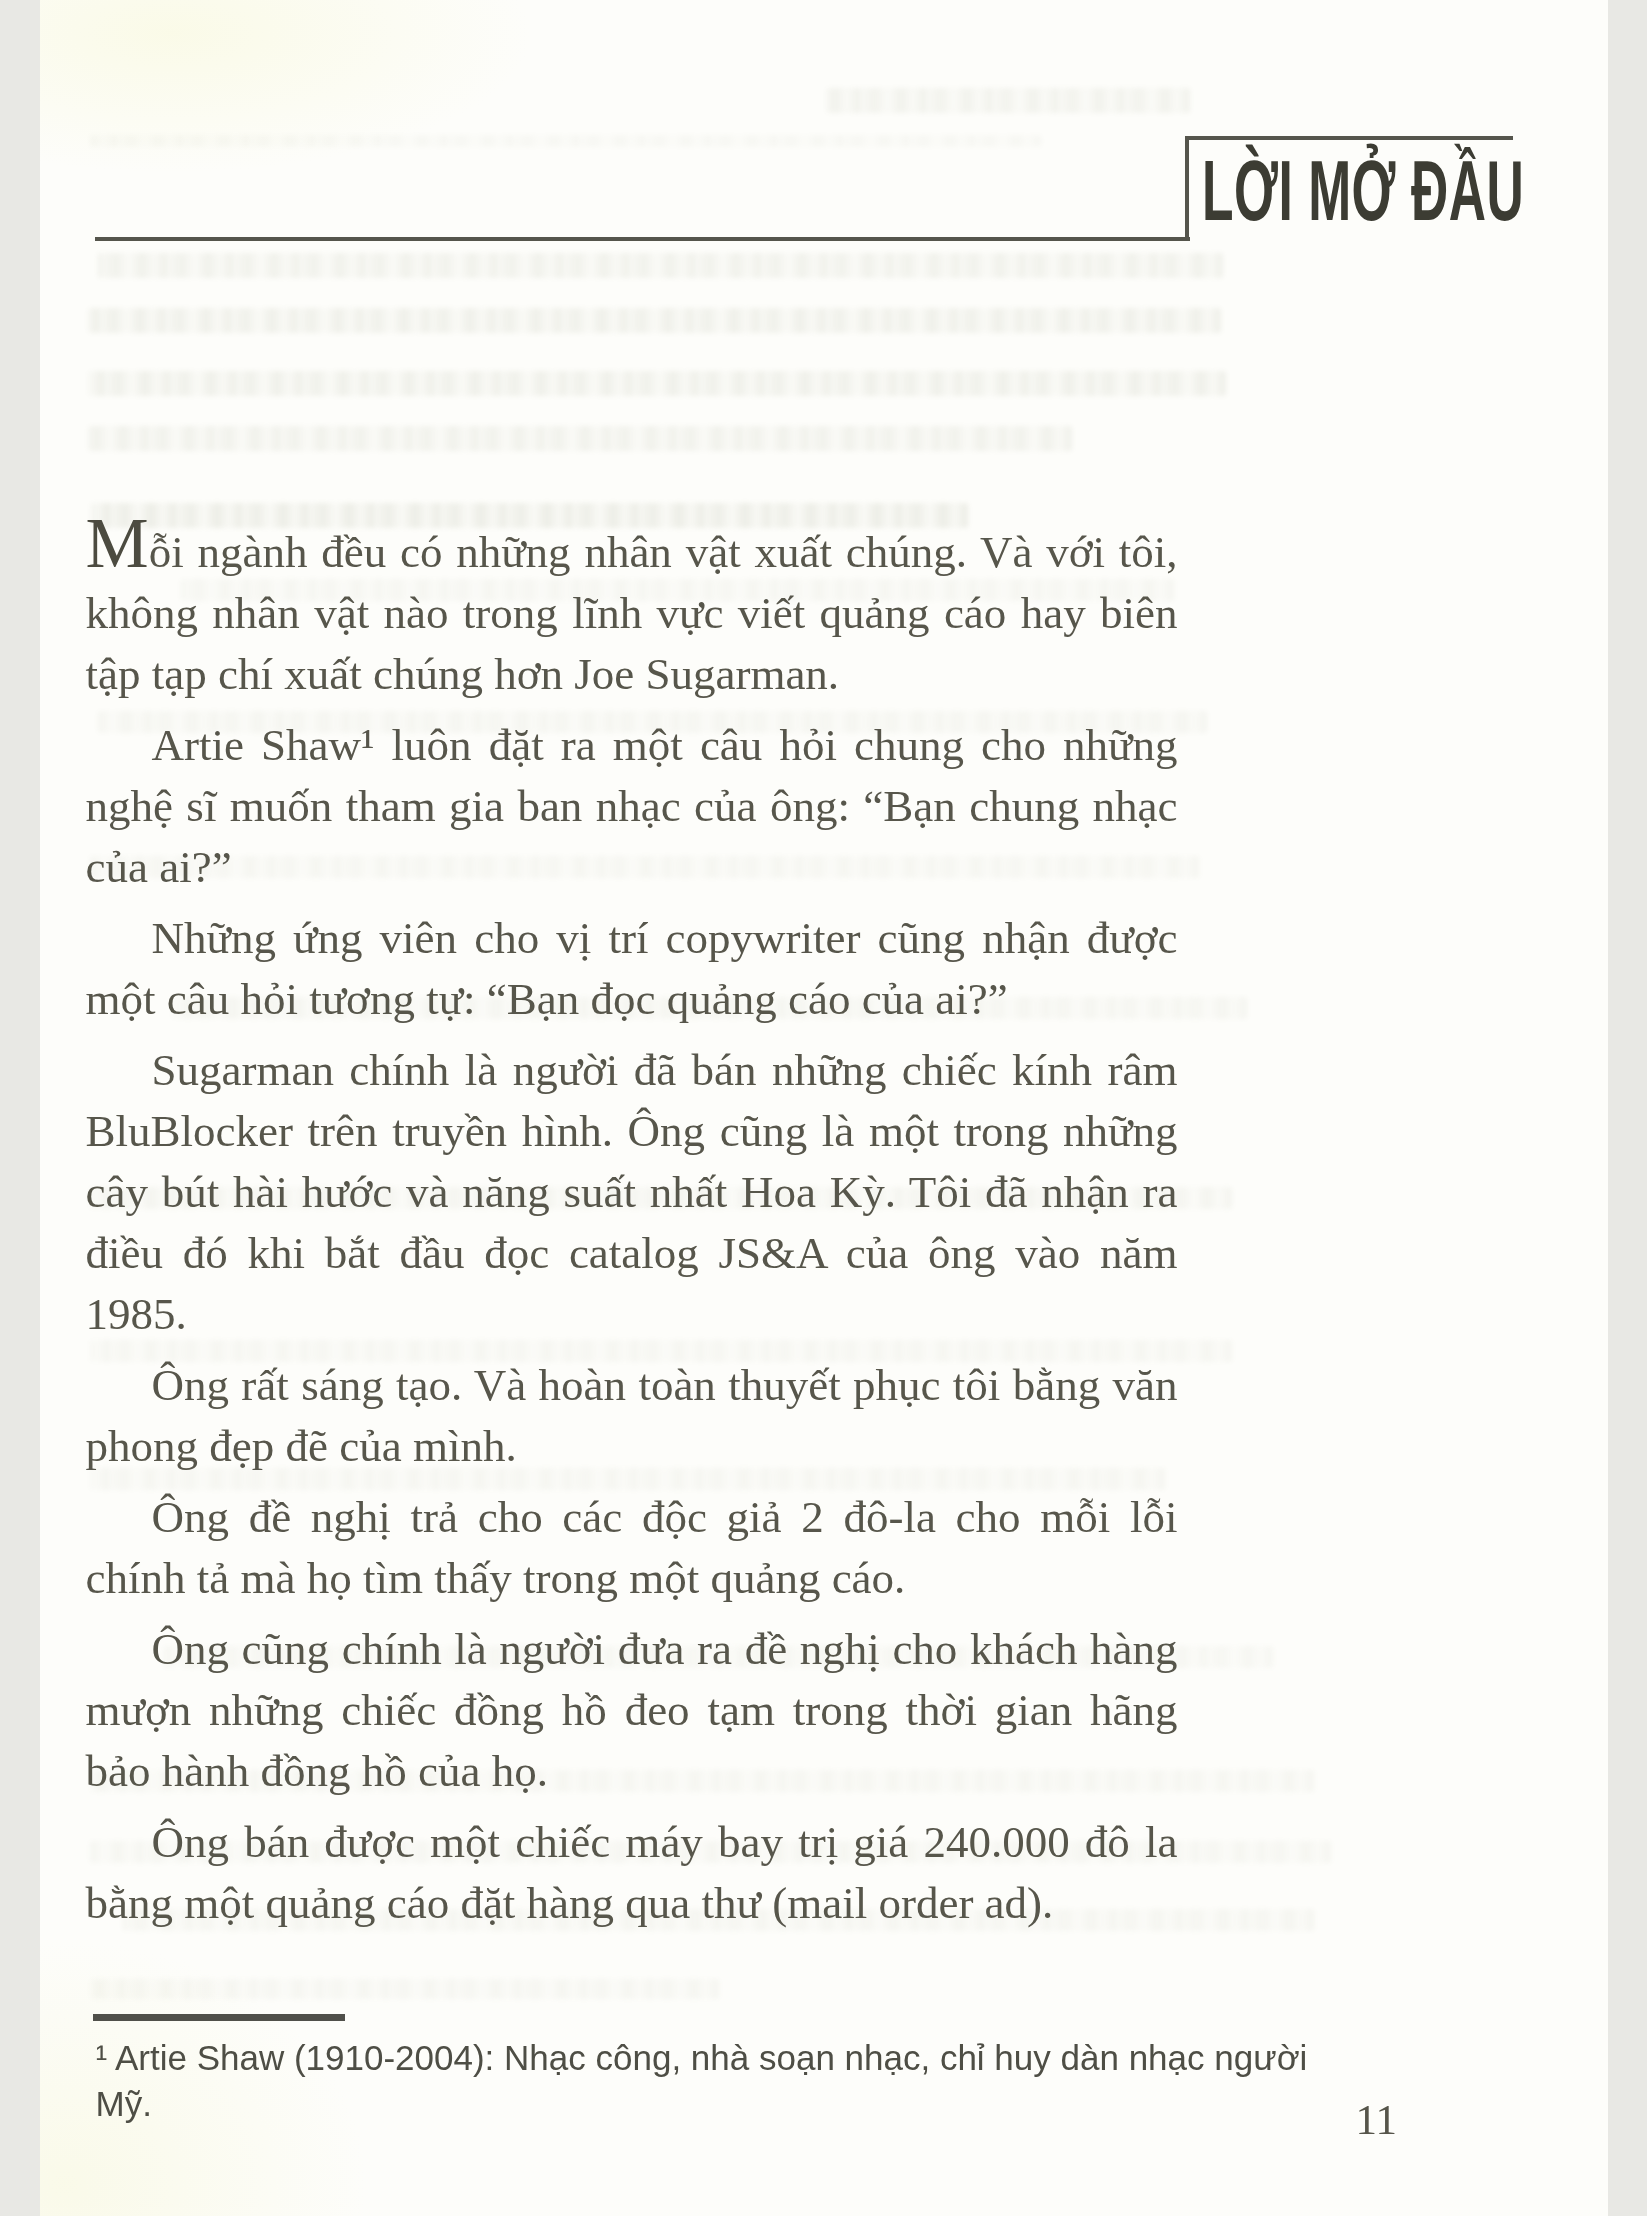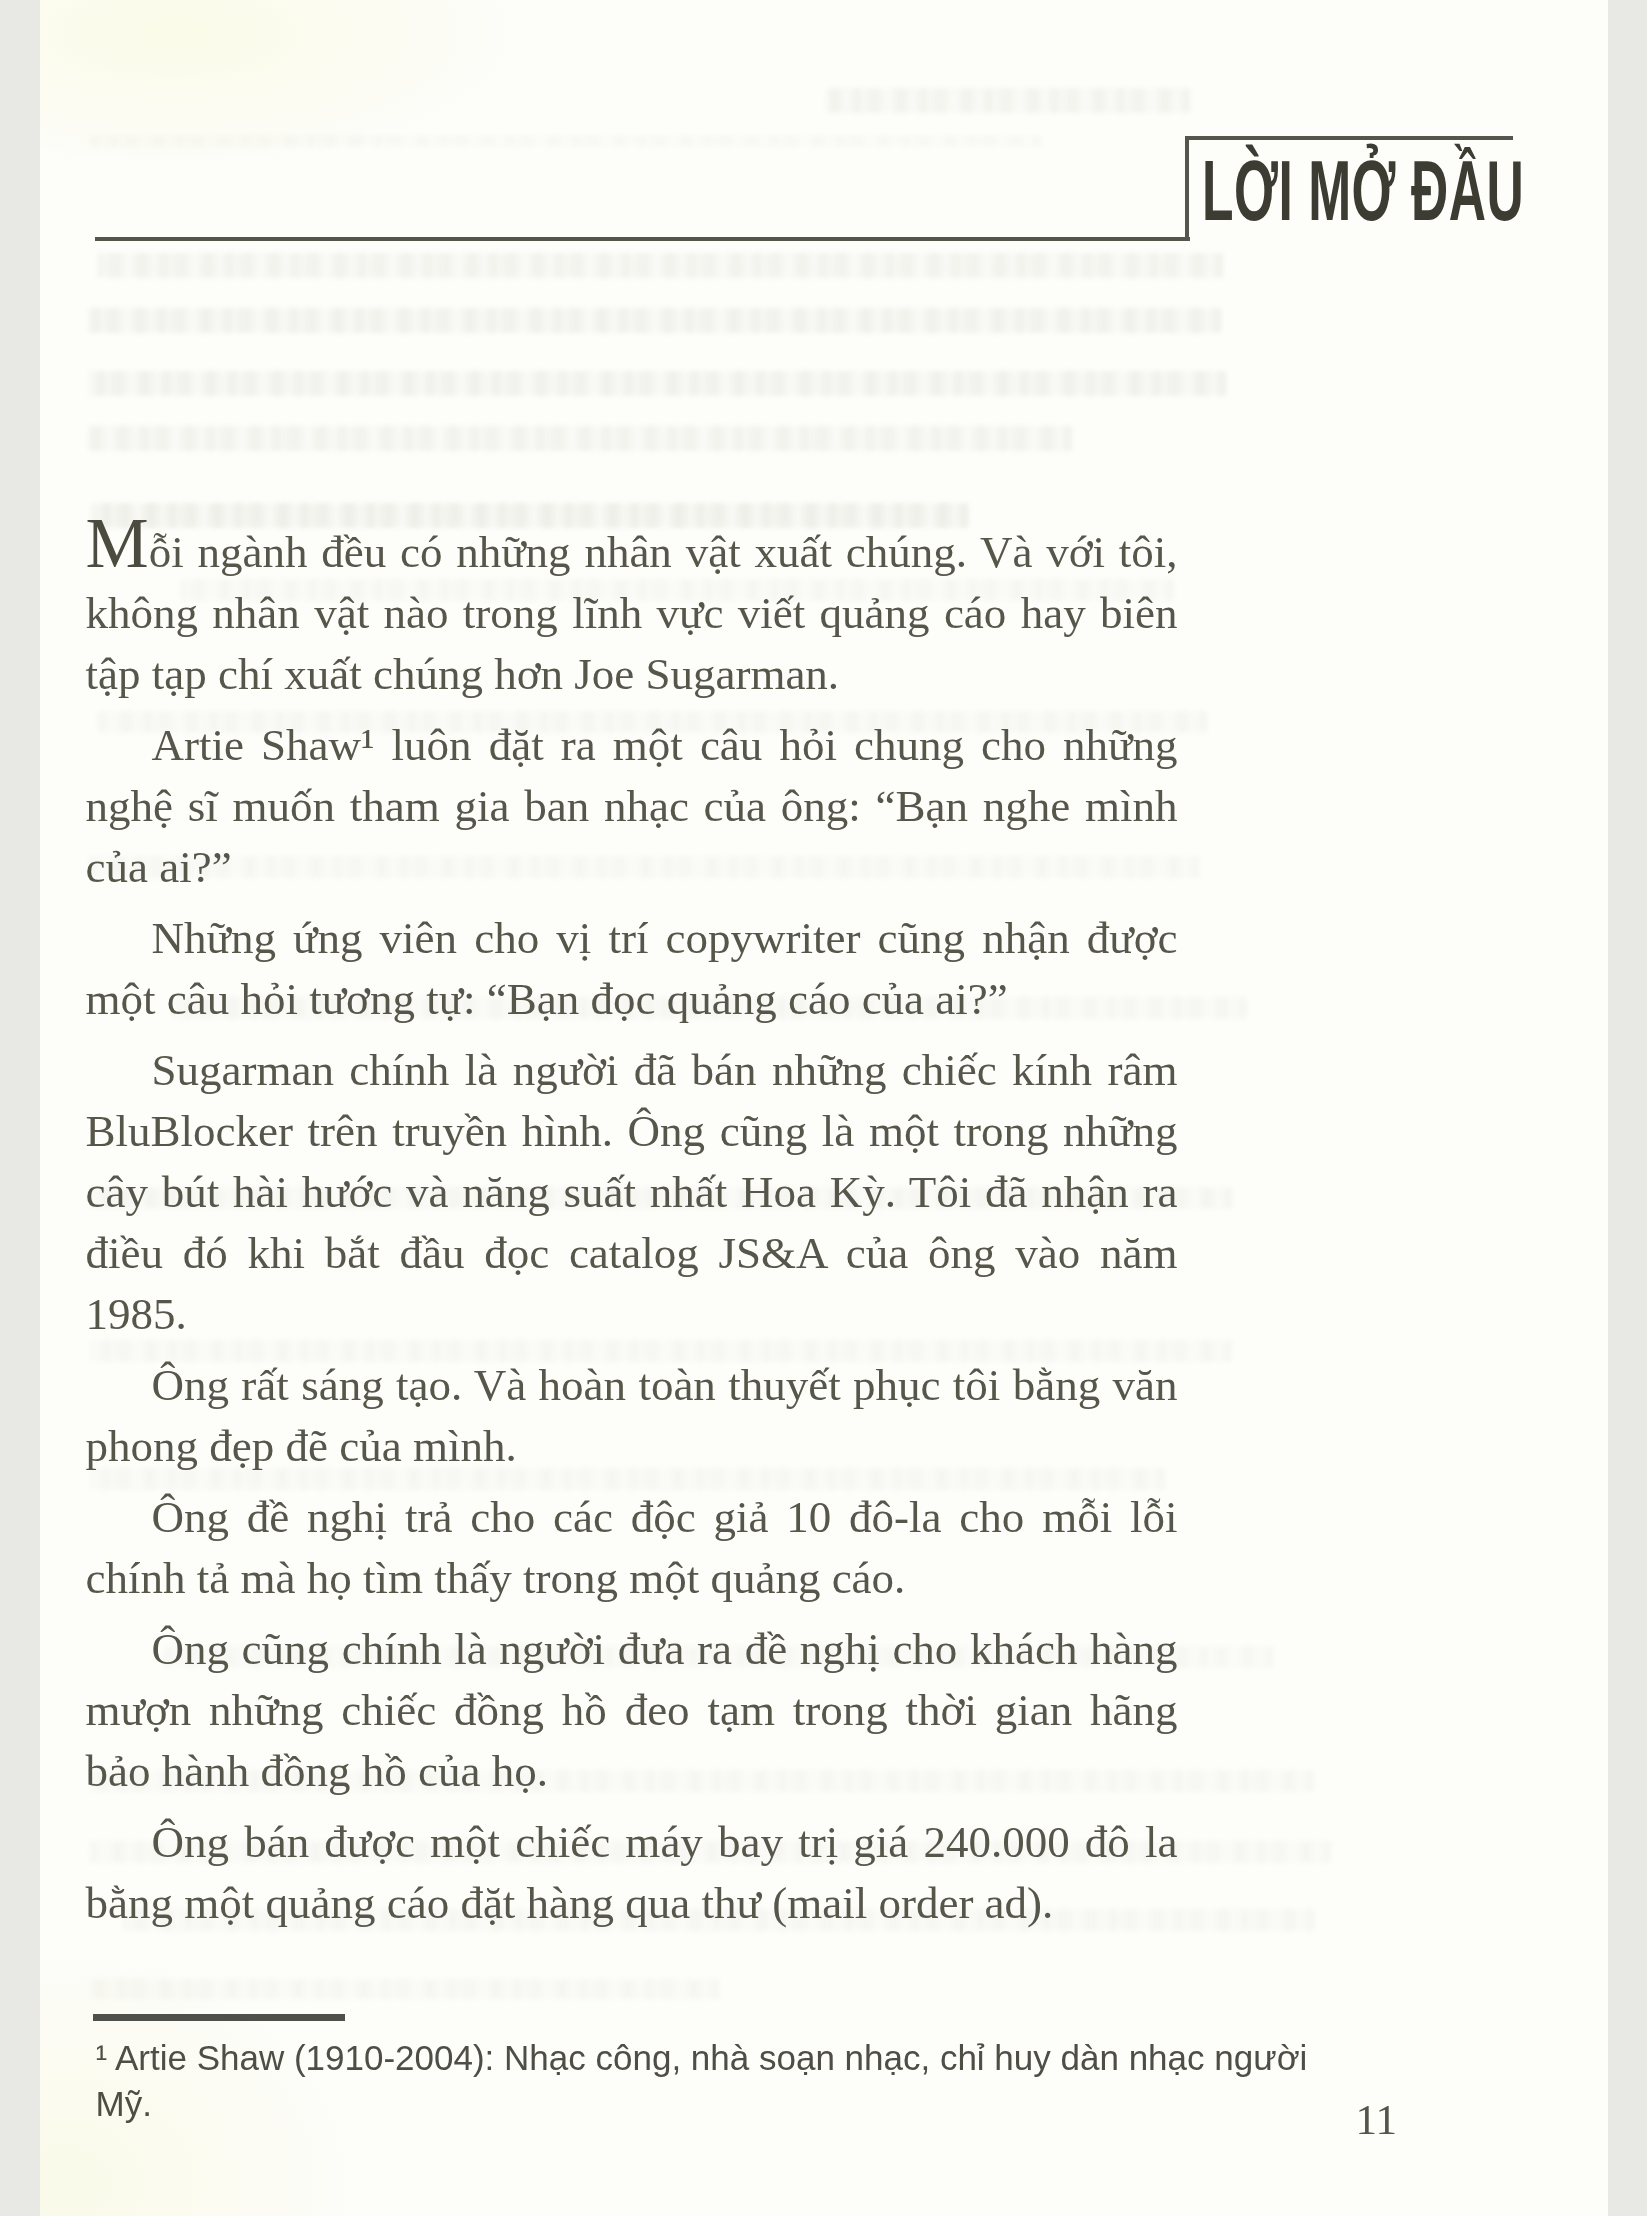--- a/index.html
+++ b/index.html
@@ -131,25 +131,25 @@
   <header>
     <div class="rule rule-top"></div>
     <div class="rule rule-vert"></div>
     <div class="rule rule-bottom"></div>
     <div class="rule edge-mark"></div>
     <h1 class="chapter-title">LỜI MỞ ĐẦU</h1>
   </header>
 
   <main class="body-text">
     <p class="para first">Mỗi ngành đều có những nhân vật xuất chúng. Và với tôi, không nhân vật nào trong lĩnh vực viết quảng cáo hay biên tập tạp chí xuất chúng hơn Joe Sugarman.</p>
-    <p class="para">Artie Shaw¹ luôn đặt ra một câu hỏi chung cho những nghệ sĩ muốn tham gia ban nhạc của ông: “Bạn nghe mình của ai?”</p>
+    <p class="para">Artie Shaw¹ luôn đặt ra một câu hỏi chung cho những nghệ sĩ muốn tham gia ban nhạc của ông: “Bạn chung nhạc của ai?”</p>
     <p class="para">Những ứng viên cho vị trí copywriter cũng nhận được một câu hỏi tương tự: “Bạn đọc quảng cáo của ai?”</p>
     <p class="para">Sugarman chính là người đã bán những chiếc kính râm BluBlocker trên truyền hình. Ông cũng là một trong những cây bút hài hước và năng suất nhất Hoa Kỳ. Tôi đã nhận ra điều đó khi bắt đầu đọc catalog JS&amp;A của ông vào năm 1985.</p>
     <p class="para">Ông rất sáng tạo. Và hoàn toàn thuyết phục tôi bằng văn phong đẹp đẽ của mình.</p>
-    <p class="para">Ông đề nghị trả cho các độc giả 10 đô-la cho mỗi lỗi chính tả mà họ tìm thấy trong một quảng cáo.</p>
+    <p class="para">Ông đề nghị trả cho các độc giả 2 đô-la cho mỗi lỗi chính tả mà họ tìm thấy trong một quảng cáo.</p>
     <p class="para">Ông cũng chính là người đưa ra đề nghị cho khách hàng mượn những chiếc đồng hồ đeo tạm trong thời gian hãng bảo hành đồng hồ của họ.</p>
     <p class="para">Ông bán được một chiếc máy bay trị giá 240.000 đô la bằng một quảng cáo đặt hàng qua thư (mail order ad).</p>
   </main>
 
   <div class="footnote-rule"></div>
   <p class="footnote">¹ Artie Shaw (1910-2004): Nhạc công, nhà soạn nhạc, chỉ huy dàn nhạc người Mỹ.</p>
 
   <div class="page-number">11</div>
 
 </div>

